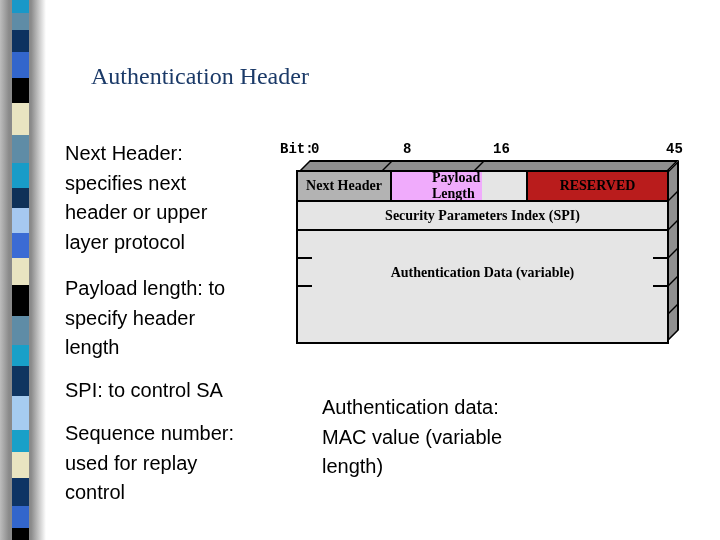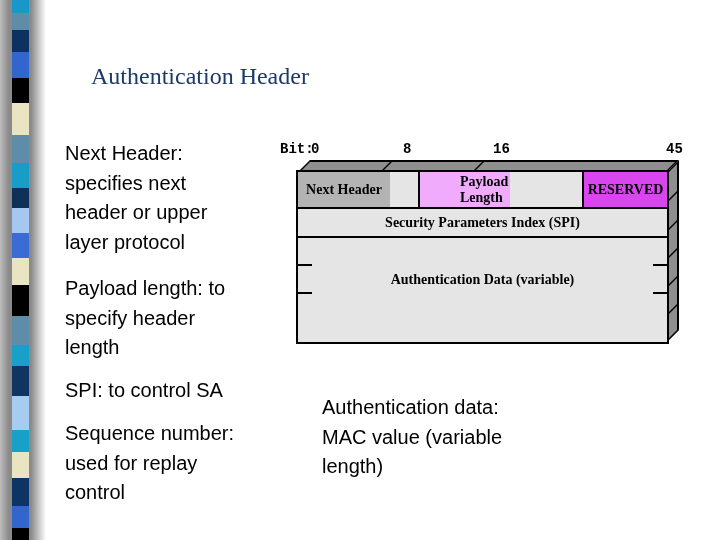--- a/index.html
+++ b/index.html
@@ -64,21 +64,21 @@
 
   .front-face {
     position:absolute; left:16px; top:30px; width:373px; height:174px;
     border:2px solid #000; box-sizing:border-box; background:#E5E5E5;
     display:flex; flex-direction:column;
   }
   .row {
     display:flex; align-items:center; justify-content:center; box-sizing:border-box;
     font-family:"Liberation Serif", serif; font-weight:bold; font-size:14px; color:#000;
   }
-  .row-1 { height:35px; justify-content:flex-start; align-items:stretch;gap:28px; }
+  .row-1 { height:28px; justify-content:flex-start; align-items:stretch; }
   .row-2 { height:29px; border-top:2px solid #000; }
   .row-3 { height:28px; border-top:2px solid #000; }
   .row-4 { height:85px; border-top:2px solid #000; position:relative; }
   .cell {
     display:flex; align-items:center; justify-content:center;
     height:100%; box-sizing:border-box;
   }
   .cell-1 { width:92px; }
   .cell-2 { width:92px; border-left:2px solid #000; }
   .cell-3 { flex:1; border-left:2px solid #000; }
@@ -152,21 +152,21 @@
       <div class="rf-line rf-2"></div>
       <div class="rf-line rf-3"></div>
       <div class="rf-line rf-4"></div>
       <div class="rf-line rf-5"></div>
     </div>
 
     <div class="front-face" style="background-color: rgb(229, 229, 229);">
       <div class="row row-1">
         <div class="cell cell-1" style="background-color: rgb(179, 179, 179);">Next Header</div>
         <div class="cell cell-2" style="background-color: #f0abfc; padding-left: 40px;">Payload Length</div>
-        <div class="cell cell-3" style="background-color: #d946ef; margin-left: 44px;">RESERVED</div>
+        <div class="cell cell-3" style="background-color: #b91c1c; margin-left: 44px;">RESERVED</div>
       </div>
       <div class="row row-2">Security Parameters Index (SPI)</div>
       <div class="row row-4">
         <span>Authentication Data (variable)</span>
         <div class="vtick vtick-l1"></div>
         <div class="vtick vtick-l2"></div>
         <div class="vtick vtick-r1"></div>
         <div class="vtick vtick-r2"></div>
       </div>
     </div>

